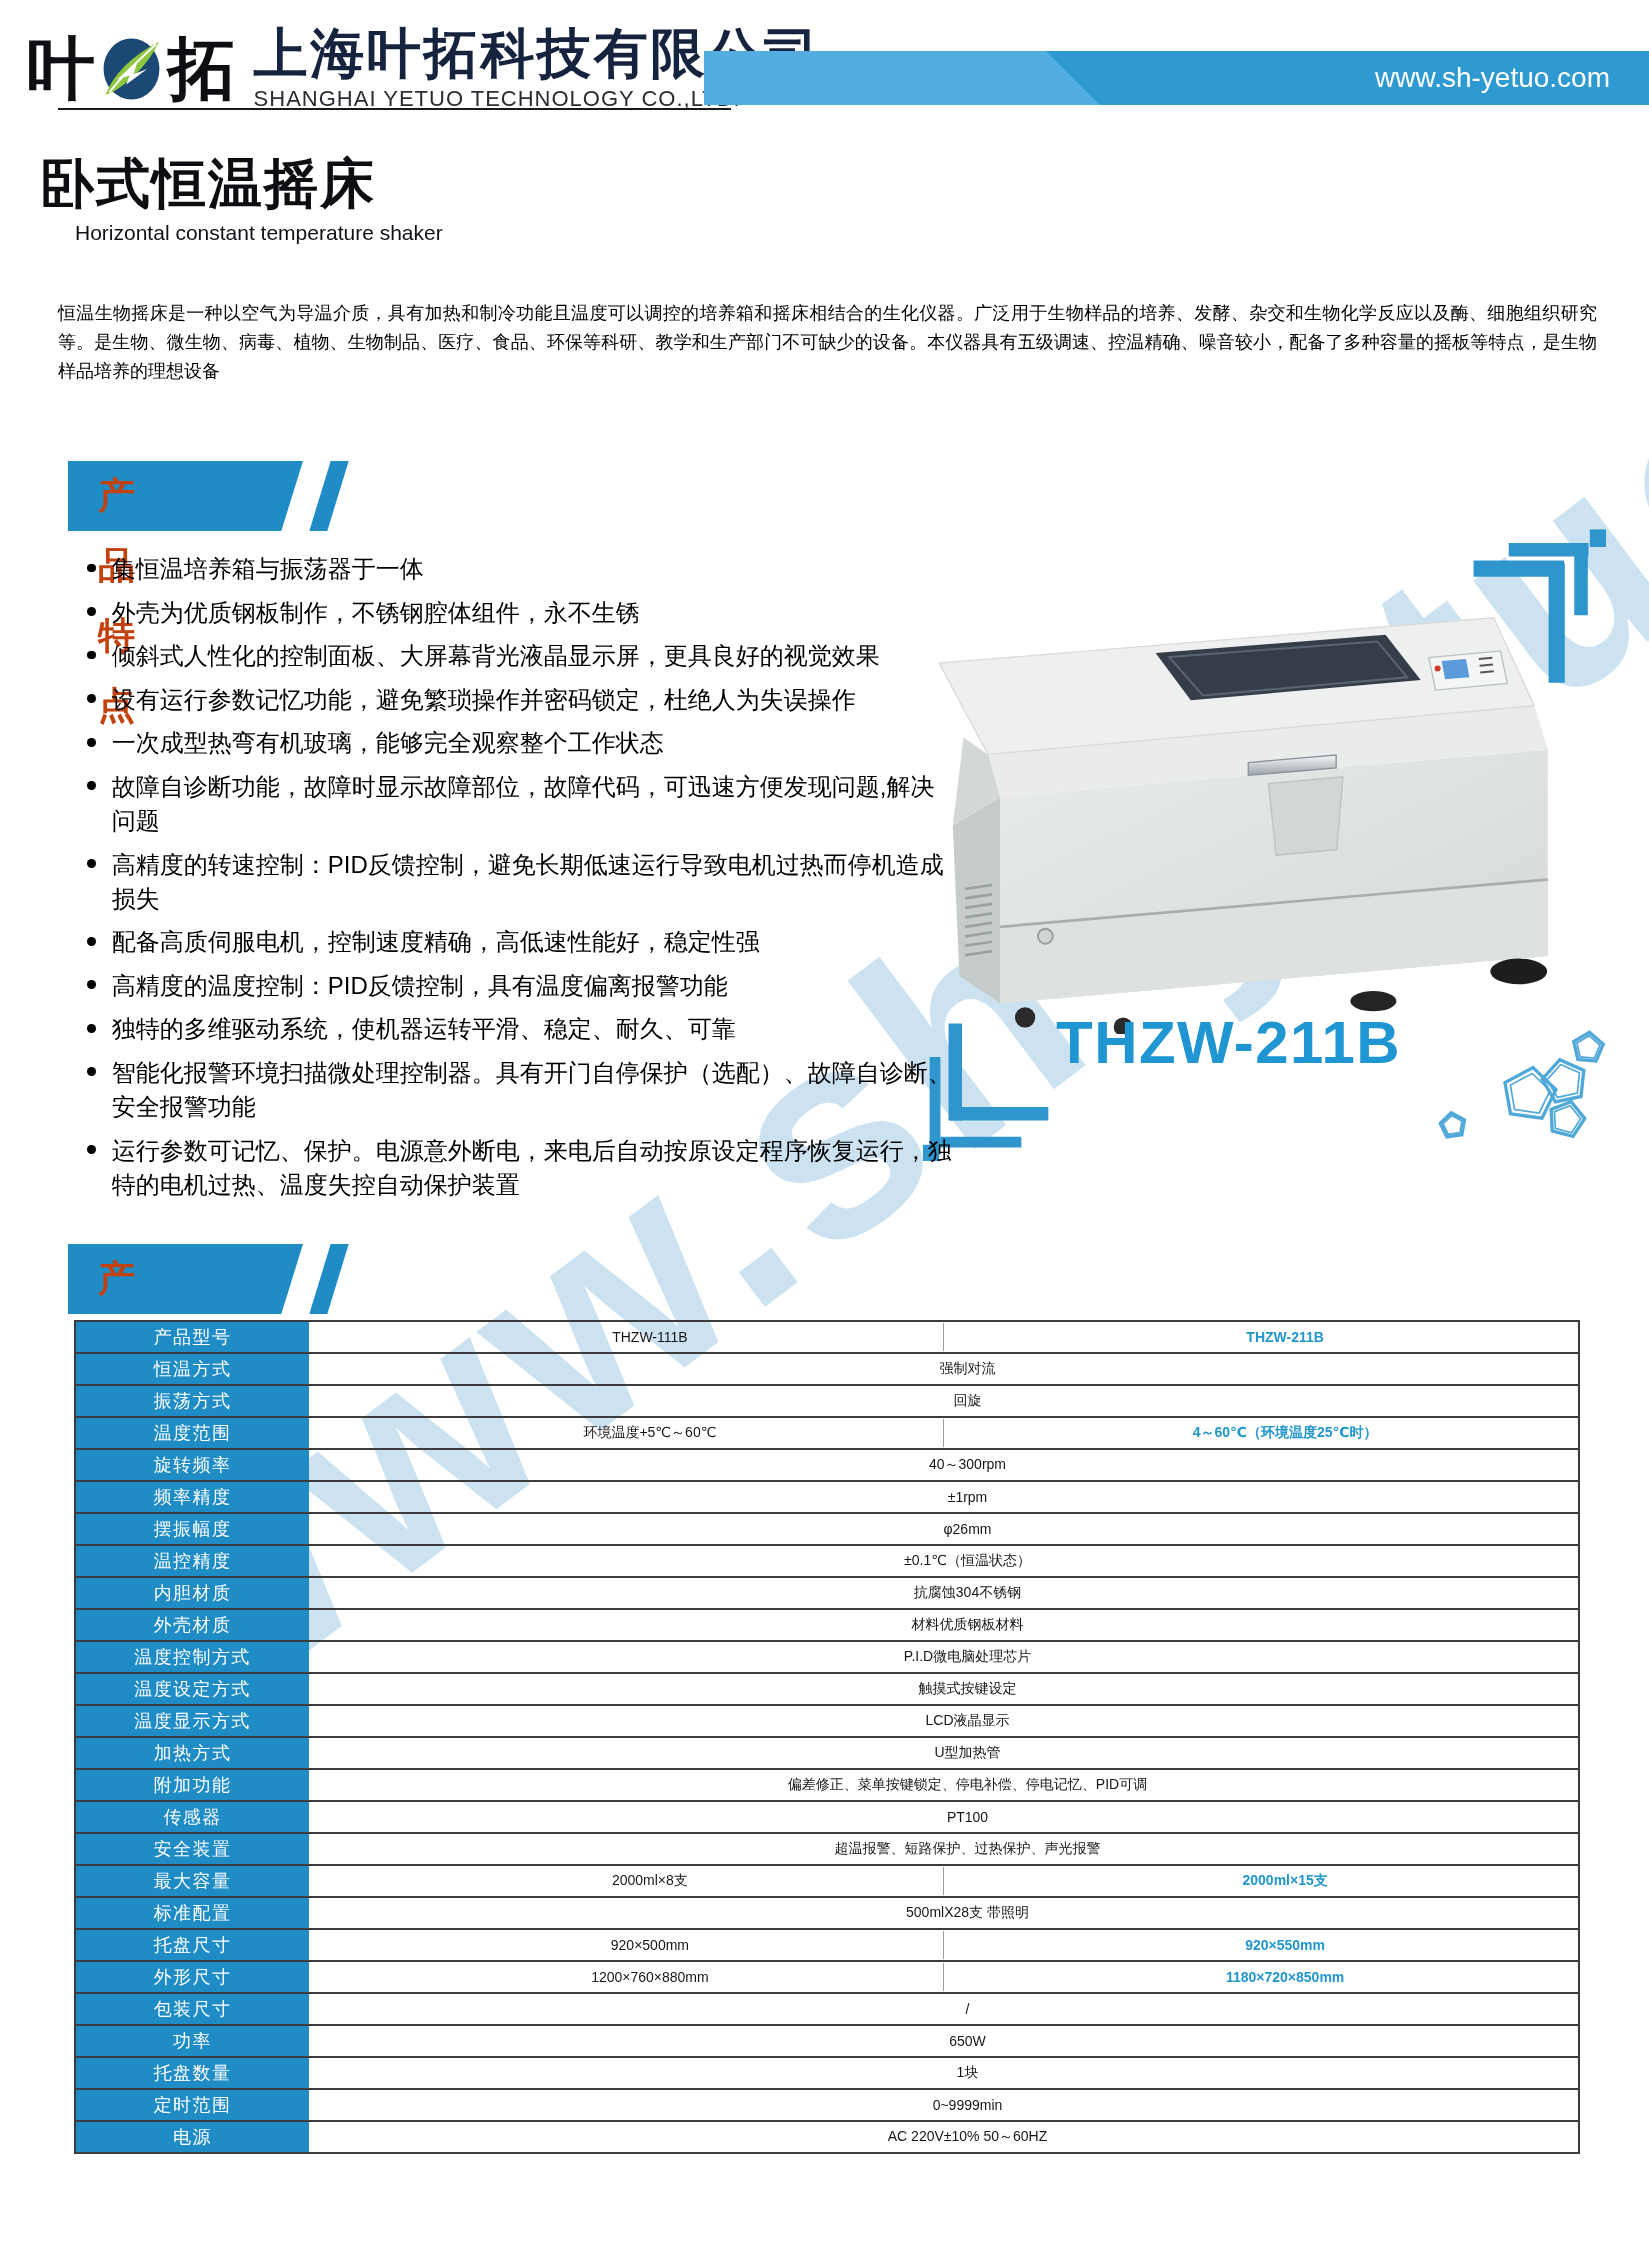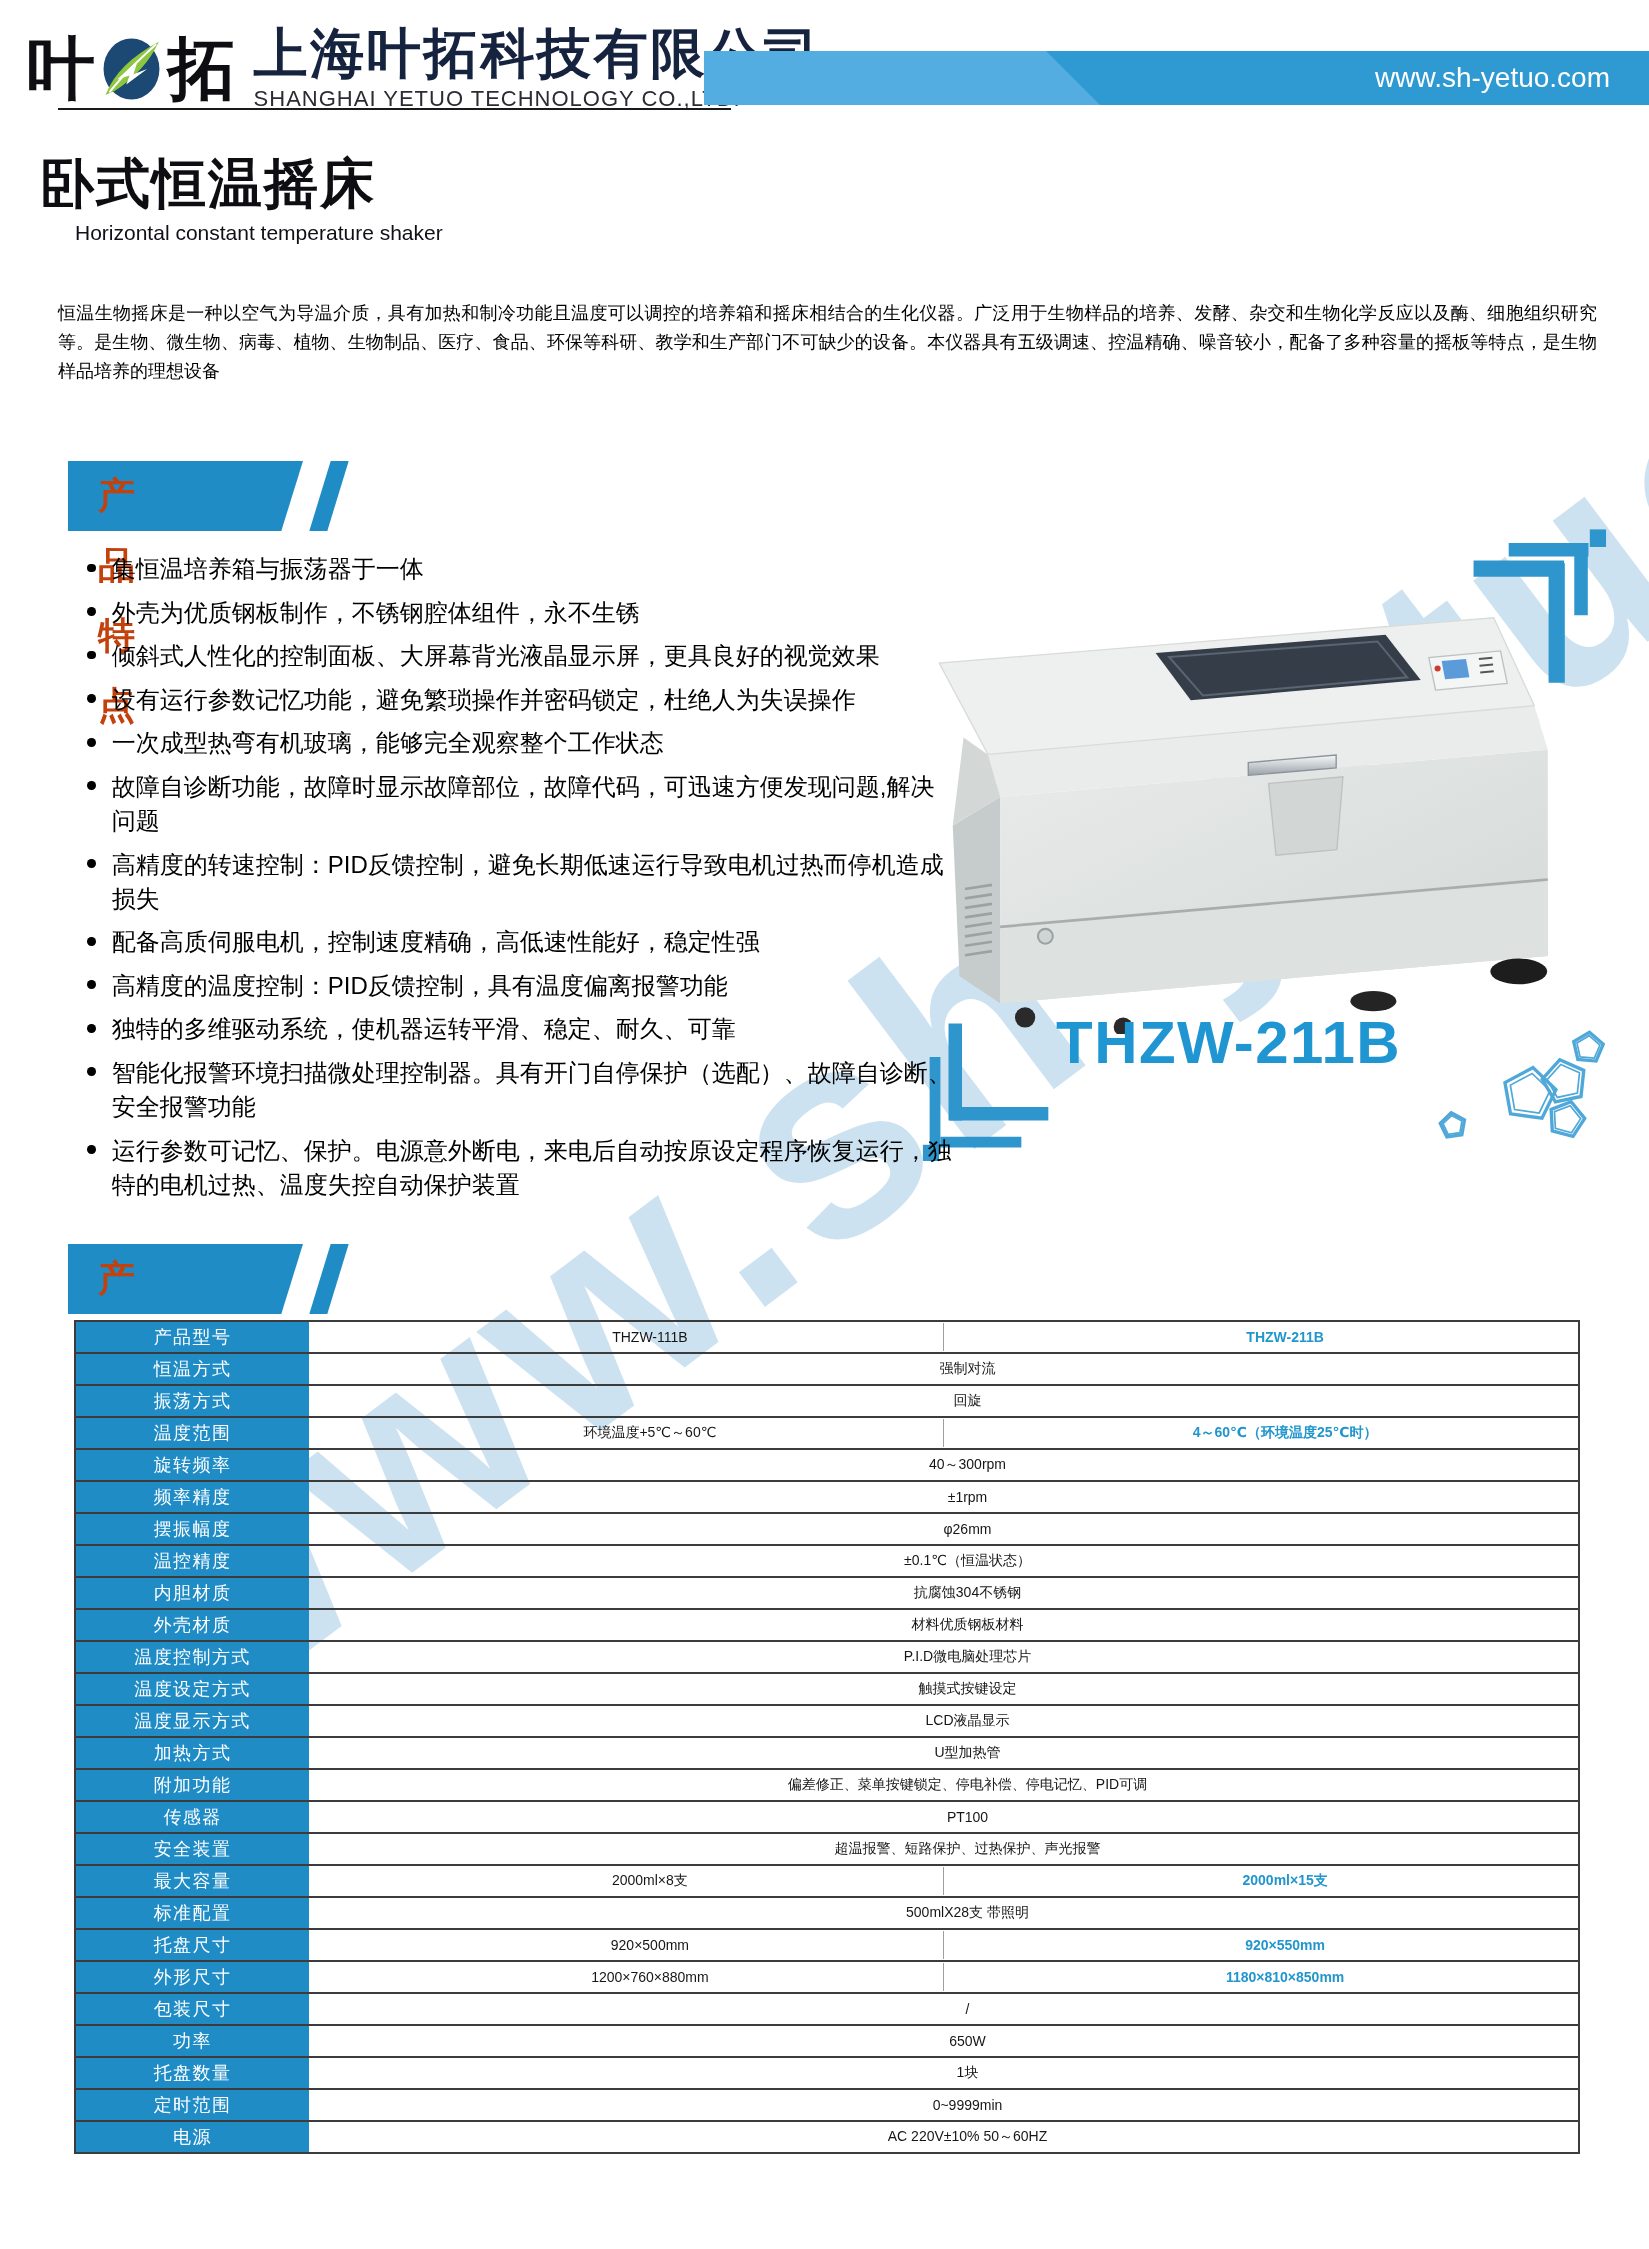--- a/index.html
+++ b/index.html
@@ -361,21 +361,21 @@
           <div class="tval">920×500mm</div>
           <div class="vdivider"></div>
           <div class="tval hl">920×550mm</div>
         </div>
       </div>
       <div class="trow">
         <div class="tlabel">外形尺寸</div>
         <div class="tvals">
           <div class="tval">1200×760×880mm</div>
           <div class="vdivider"></div>
-          <div class="tval hl">1180×810×850mm</div>
+          <div class="tval hl">1180×720×850mm</div>
         </div>
       </div>
       <div class="trow">
         <div class="tlabel">包装尺寸</div>
         <div class="tvals">
           <div class="tval">/</div>
         </div>
       </div>
       <div class="trow">
         <div class="tlabel">功率</div>

